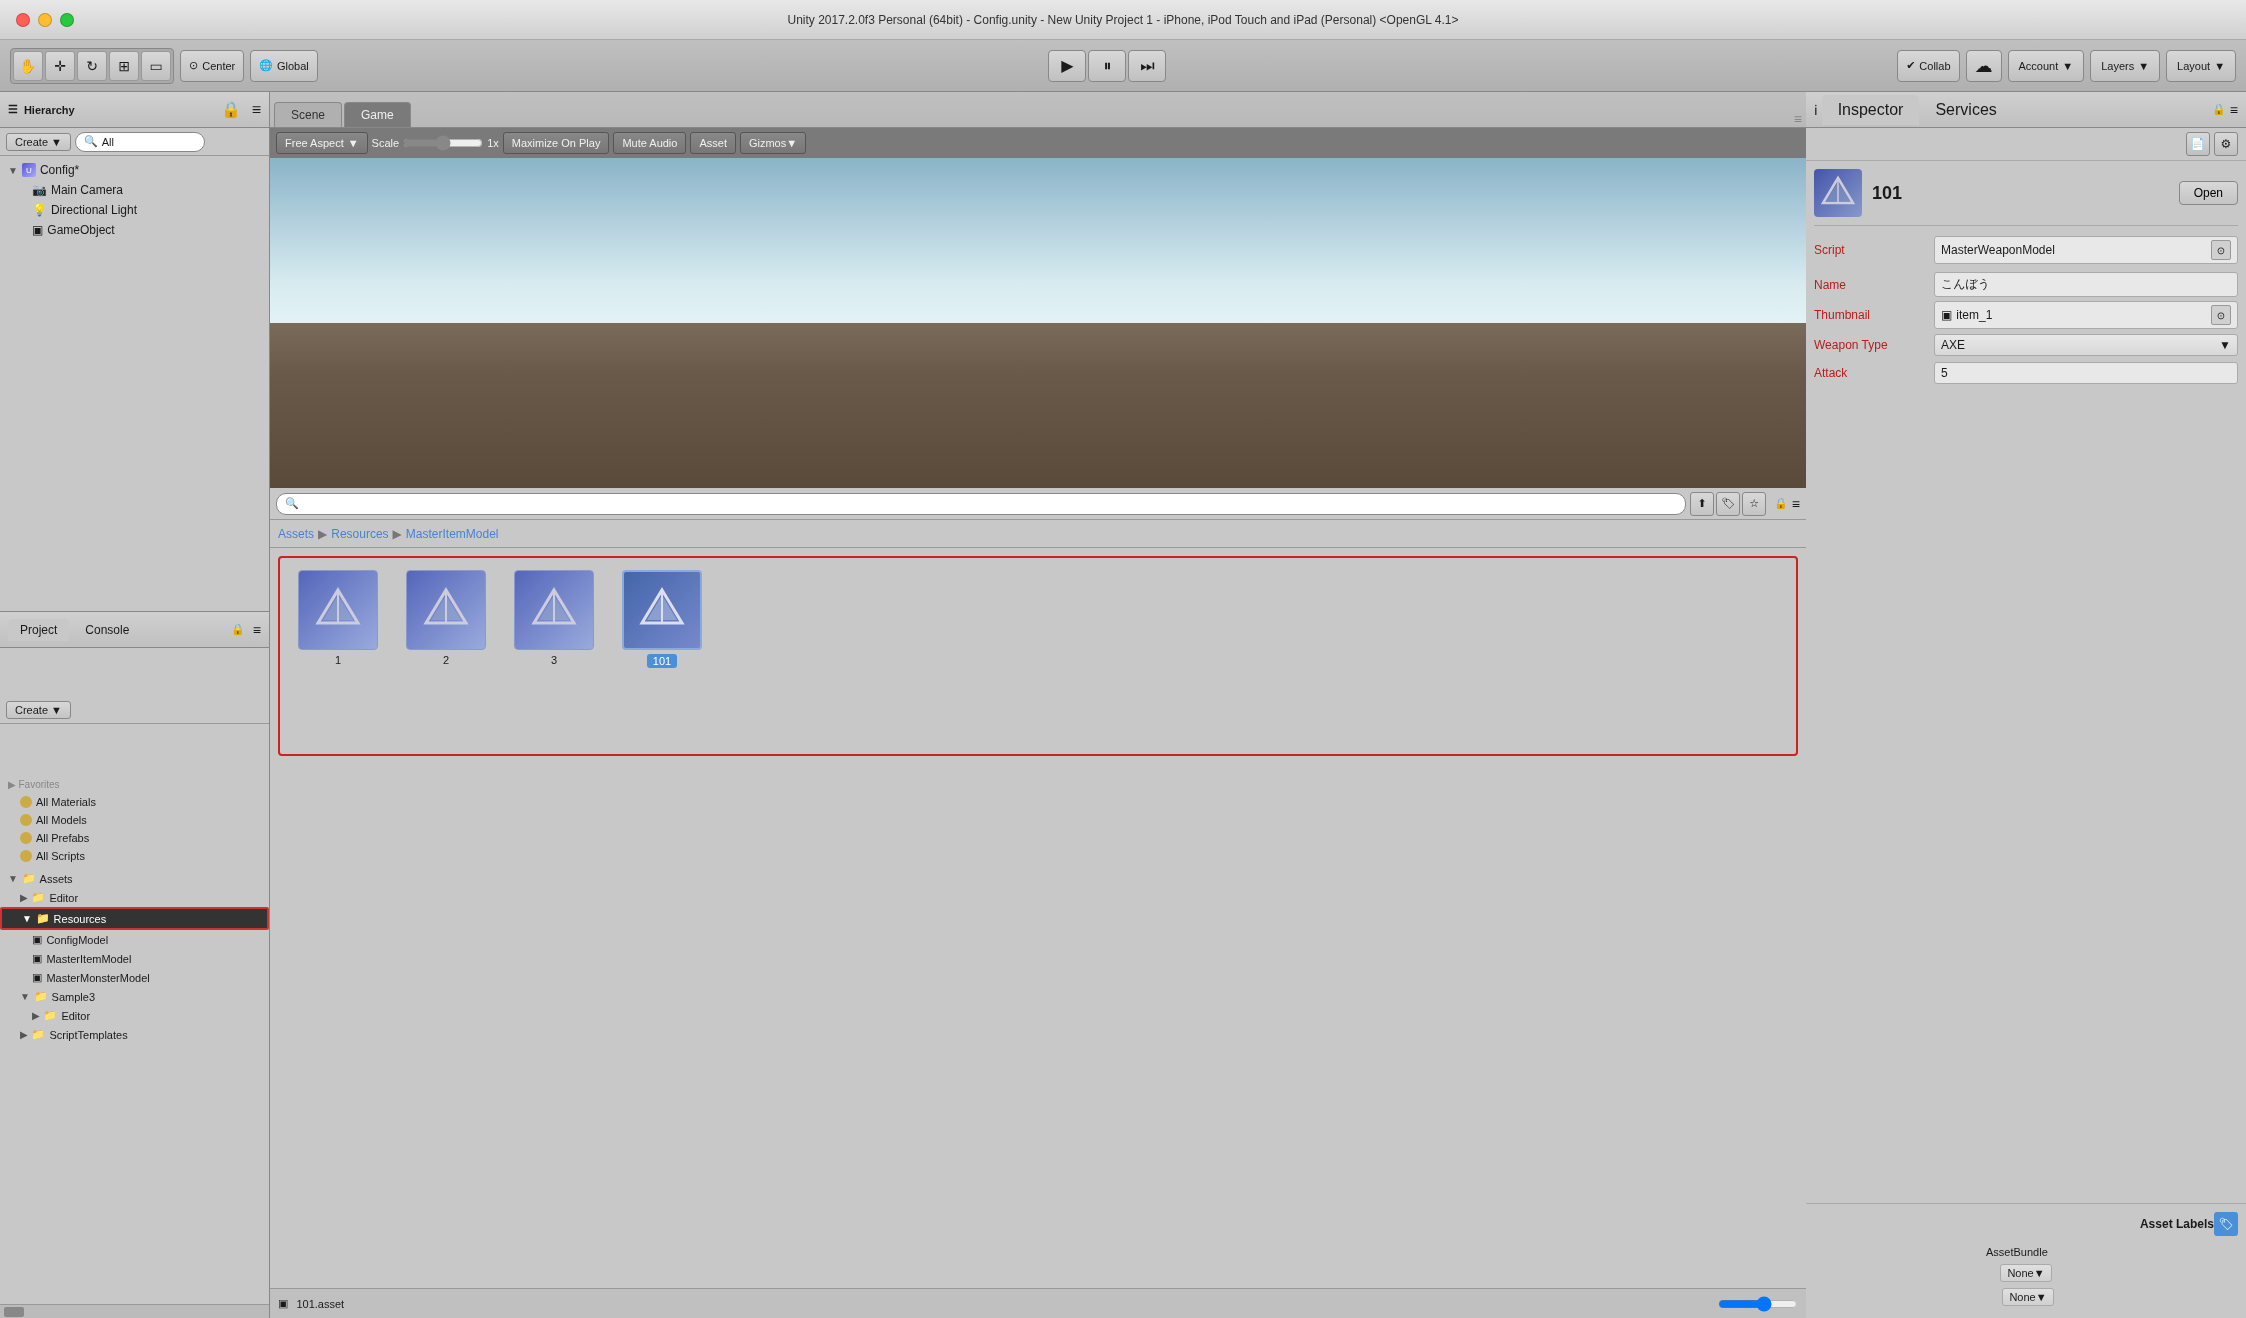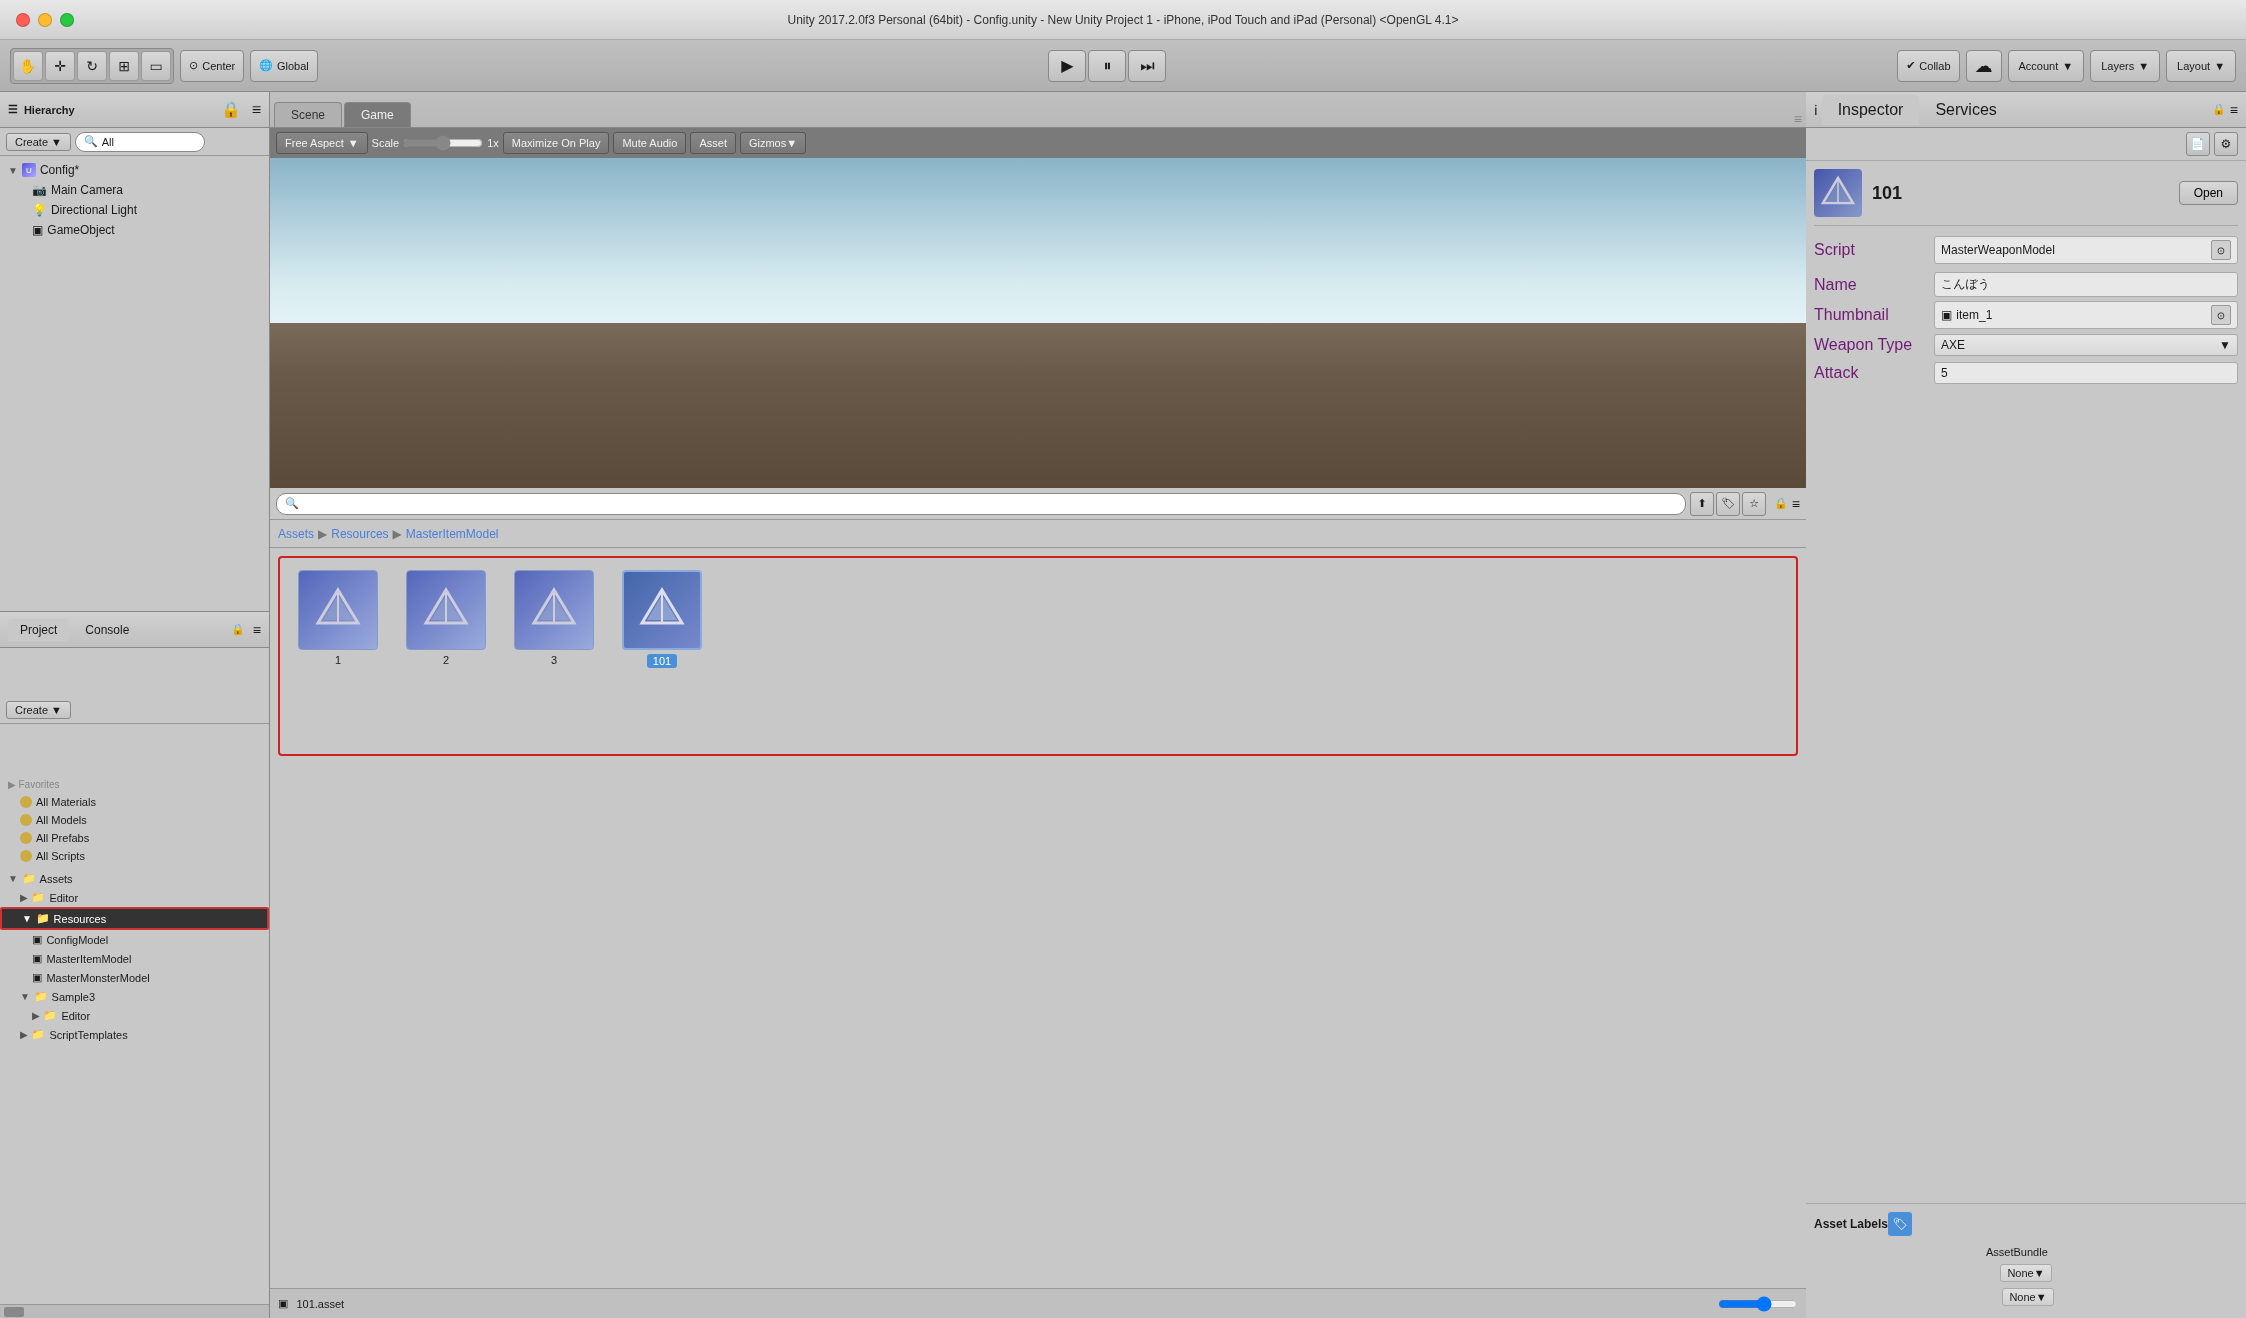--- a/index.html
+++ b/index.html
@@ -348,22 +348,22 @@
     }
 
     .field-row {
       display: flex;
       align-items: center;
       margin-bottom: 4px;
       min-height: 24px;
     }
     .field-label {
       width: 120px;
-      font-size: 16px;
-      color: #701a75;
+      font-size: 12px;
+      color: #b91c1c;
       flex-shrink: 0;
     }
     .field-value {
       flex: 1;
       background: #e8e8e8;
       border: 1px solid #aaa;
       border-radius: 3px;
       padding: 3px 6px;
       font-size: 12px;
       display: flex; align-items: center; gap: 4px;
@@ -983,21 +983,21 @@
 
       <div class="field-row">
         <span class="field-label">Attack</span>
         <div class="field-value">
           <span>5</span>
         </div>
       </div>
     </div>
 
     <div class="insp-bottom" style="margin-top:auto;">
-      <div style="display:flex; align-items:center; justify-content:flex-start; margin-bottom:6px;">
+      <div style="display:flex; align-items:center; justify-content:flex-end; margin-bottom:6px;margin-left:6px;">
         <span style="font-size:12px; font-weight:600;">Asset Labels</span>
         <div style="width:24px; height:24px; background:#4a90d9; border-radius:3px; display:flex; align-items:center; justify-content:center; color:white; font-size:12px; cursor:pointer;">🏷</div>
       </div>
       <div class="asset-bundle-row">
         <span class="ab-label">AssetBundle</span>
         <div class="ab-select">
           <span>None</span>
           <span>▼</span>
         </div>
         <div class="ab-select" style="margin-left:4px;">

